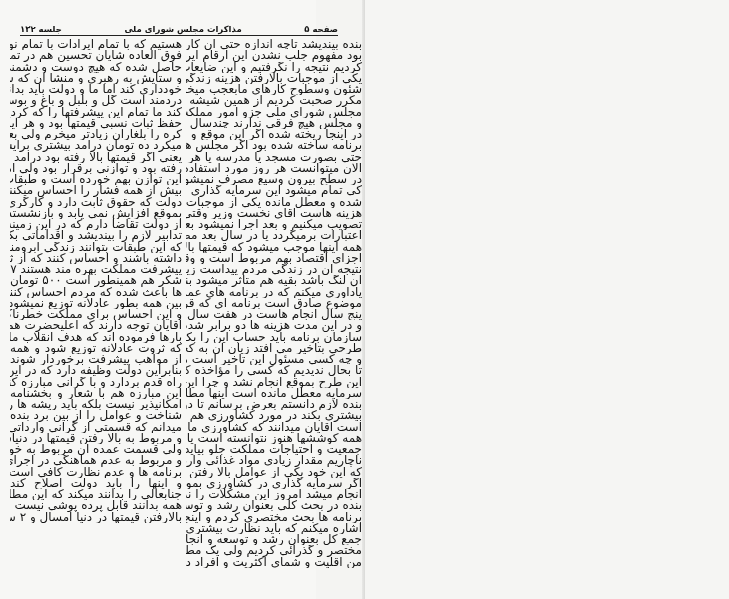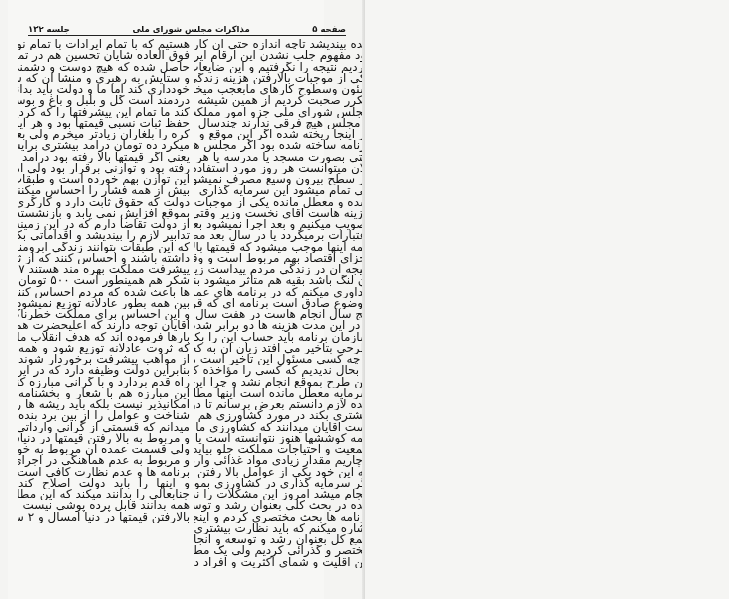--- a/index.html
+++ b/index.html
@@ -4,21 +4,21 @@
 <style>
   html, body { margin:0; padding:0; }
   body {
     width:729px; height:599px; overflow:hidden;
     background:#f4f4f2;
     font-family:"DejaVu Sans", sans-serif;
     color:#151515;
     position:relative;
   }
   .page { position:absolute; top:0; height:599px; background:#f7f7f5; }
-  #page-left  { left:8px;   width:316px; }
+  #page-left  { left:0;   width:316px; }
   #page-right { left:365px; width:364px; background:#f5f5f3; }
   .gutter { position:absolute; left:362px; top:0; width:5px; height:599px;
             background:linear-gradient(90deg,#e8e8e6,#dcdcda,#ececea); }
 
   .header {
     position:absolute; top:21px; height:13px;
     display:flex; flex-direction:row-reverse; justify-content:space-between; align-items:flex-end;
     font-size:8.5px; font-weight:bold; direction:rtl;
     border-bottom:1.6px solid #222;
     padding-bottom:1px;

